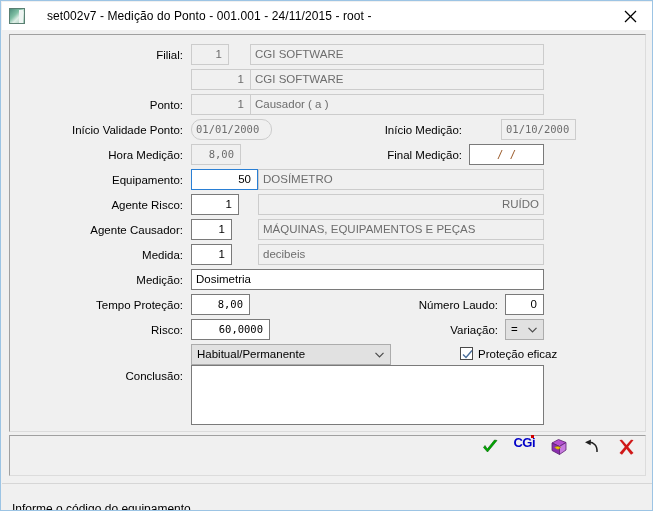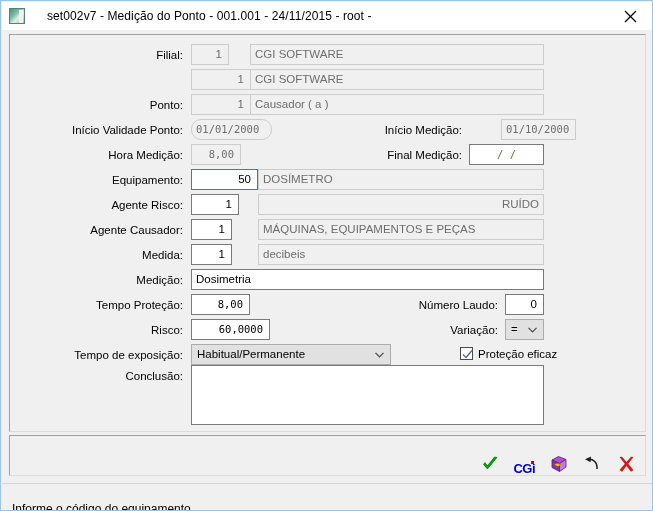--- a/index.html
+++ b/index.html
@@ -175,21 +175,21 @@
     background: #f0f0f0;
     border: 1px solid #a0a0a0;
     border-right-color: #dcdcdc;
     border-bottom-color: #dcdcdc;
   }
   #toolbar-icons {
     position: absolute;
     right: 8px; top: 0;
     height: 39px;
     display: flex;
-    align-items: flex-end;
+    align-items: flex-start;
     gap: 12px;
   }
   .tbtn {
     width: 22px; height: 22px;
     display: flex; align-items: center; justify-content: center;
     cursor: pointer;
   }
   #cgi-logo {
     font-family: "Liberation Sans", sans-serif;
     font-weight: bold;
@@ -293,21 +293,20 @@
     <div class="lbl" style="left:340px;top:284px;width:148px;">Variação:</div>
     <div class="combo" style="left:495px;top:284px;width:39px;">
       <span>=</span>
       <span class="arrow">
         <svg width="9" height="6" viewBox="0 0 9 6">
           <path d="M0.5 0.8 L4.5 4.8 L8.5 0.8" fill="none" stroke="#4a4a4a" stroke-width="1.2"></path>
         </svg>
       </span>
     </div>
 
-    <div class="lbl" style="left:0px;top:309px;width:173px;">Tempo de exposição:</div>
     <div class="combo" style="left:181px;top:309px;width:200px;">
       <span>Habitual/Permanente</span>
       <span class="arrow">
         <svg width="9" height="6" viewBox="0 0 9 6">
           <path d="M0.5 0.8 L4.5 4.8 L8.5 0.8" fill="none" stroke="#4a4a4a" stroke-width="1.2"></path>
         </svg>
       </span>
     </div>
 
     <div id="protecao-wrap" style="left:450px;top:312px;">

